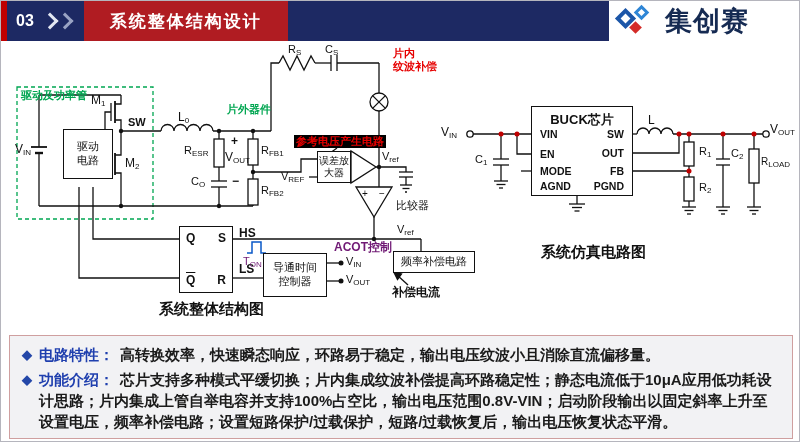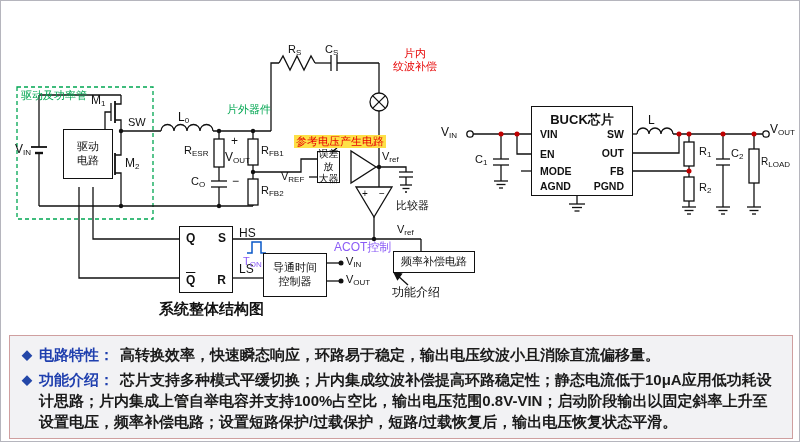--- a/index.html
+++ b/index.html
@@ -16,45 +16,61 @@
   .logo-mark{position:relative;width:42px;height:34px;}
   .d{position:absolute;transform:rotate(45deg);box-sizing:border-box;}
   .d1{left:3px;top:7px;width:15px;height:15px;border:4px solid #1c56a8;}
   .d2{left:21px;top:3px;width:11px;height:11px;border:3px solid #2f86d6;}
   .d3{left:16px;top:19px;width:9px;height:9px;background:#d42b28;}
   .brand{font-size:27px;font-weight:800;color:#152a52;letter-spacing:1px;}
   
   svg.circ{position:absolute;left:0;top:0;z-index:1;}
   .lbl{position:absolute;z-index:2;font-size:11px;color:#111;white-space:pre-line;line-height:1.2;}
   .lbl sub{font-size:8px;vertical-align:-2px;}
-  .bold{font-weight:400;text-align:center;}
+  .bold{font-weight:700;}
   .s12{font-size:12px;}
   .s15{font-size:15px;font-weight:600;}
   .green{color:#00a651;}
   .red{color:#e60000;}
-  .blue{color:#8b5cf6;}
-  .ylw{background:#fde047;padding:0 2px;}
+  .blue{color:#701a75;}
+  .ylw{background:#000000;padding:0 2px;}
   .box{position:absolute;z-index:2;border:1.3px solid #111;background:#fff;display:flex;align-items:center;justify-content:center;text-align:center;font-size:11px;line-height:1.25;white-space:pre-line;color:#111;box-sizing:border-box;}
   .latch span{position:absolute;font-size:12px;font-weight:700;}
   .over{text-decoration:overline;}
   .chip{position:absolute;z-index:2;border:1.6px solid #111;background:#fff;box-sizing:border-box;}
   .chip .pin{position:absolute;font-size:10.5px;font-weight:700;color:#111;}
   .chip .title{position:absolute;left:0;right:0;top:4px;text-align:center;font-size:13px;font-weight:700;color:#111;}
   
   .notes{position:absolute;left:8px;top:334px;width:784px;height:104px;background:#f2f2f4;border:1px solid #cf9f9f;box-sizing:border-box;padding:8px 12px;z-index:3;}
   .note{display:flex;gap:7px;font-size:15px;font-weight:700;color:#1a1a1a;line-height:21px;margin-bottom:4px;}
   .note .bullet{color:#2447a8;font-size:13px;line-height:21px;flex:none;}
   .note p{margin:0;}
   .ntitle{color:#1f3fae;font-weight:800;margin-right:6px;}
 </style>
 </head>
 <body>
 
 <div class="slide">
 
+  <div class="header">
+    <div class="red-strip"></div>
+    <div class="num">03</div>
+    <span class="chev"></span>
+    <span class="chev chev2"></span>
+    <div class="banner">系统整体结构设计</div>
+    <div class="hspacer"></div>
+    <div class="logo-area">
+      <div class="logo-mark">
+        <span class="d d1"></span>
+        <span class="d d2"></span>
+        <span class="d d3"></span>
+      </div>
+      <div class="brand">集创赛</div>
+    </div>
+  </div>
 
   <svg class="circ" width="800" height="442" viewBox="0 0 800 442">
     <g stroke="#111" stroke-width="1.3" fill="none">
 
       <rect x="16" y="86" width="136" height="132" stroke="#00a651" stroke-dasharray="4 3"></rect>
 
       <path d="M38 94 H120"></path>
         <path d="M38 94 V146"></path>
       <path d="M30 146 H46" stroke-width="1.8"></path>
         <path d="M34 152 H42" stroke-width="2.4"></path>
@@ -226,21 +242,21 @@
   <span class="lbl s12 bold" style="left:230px;top:133px">+</span>
   <span class="lbl s12" style="left:224px;top:149px"><span>V</span><sub>OUT</sub></span>
   <span class="lbl s12 bold" style="left:231px;top:173px">−</span>
   <span class="lbl" style="left:260px;top:143px"><span>R</span><sub>FB1</sub></span>
   <span class="lbl" style="left:260px;top:183px"><span>R</span><sub>FB2</sub></span>
   <span class="lbl" style="left:287px;top:42px"><span>R</span><sub>S</sub></span>
   <span class="lbl" style="left:324px;top:42px"><span>C</span><sub>S</sub></span>
   <span class="lbl red bold" style="left:392px;top:46px">片内
 纹波补偿</span>
   <span class="lbl red bold ylw" style="left:293px;top:134px">参考电压产生电路</span>
-  <div class="box" style="left:316px;top:150px;width:23px;height:32px;font-size:10px">误差放
+  <div class="box" style="left:316px;top:150px;width:34px;height:32px;font-size:10px">误差放
 大器</div>
   <span class="lbl" style="left:280px;top:169px"><span>V</span><sub>REF</sub></span>
   <span class="lbl" style="left:381px;top:149px"><span>V</span><sub>ref</sub></span>
   <span class="lbl" style="left:361px;top:187px;font-size:10px">+</span>
   <span class="lbl" style="left:378px;top:187px;font-size:10px">−</span>
   <span class="lbl" style="left:395px;top:198px">比较器</span>
   <div class="box latch" style="left:178px;top:225px;width:54px;height:67px">
     <span style="left:6px;top:4px">Q</span>
     <span style="right:6px;top:4px">S</span>
     <span class="over" style="left:6px;bottom:4px">Q</span>
@@ -249,21 +265,21 @@
   <span class="lbl s12 bold" style="left:238px;top:225px">HS</span>
   <span class="lbl s12 bold" style="left:238px;top:261px">LS</span>
   <span class="lbl blue" style="left:242px;top:254px"><span>T</span><sub>ON</sub></span>
   <div class="box" style="left:262px;top:252px;width:64px;height:44px">导通时间
 控制器</div>
   <span class="lbl" style="left:345px;top:254px"><span>V</span><sub>IN</sub></span>
   <span class="lbl" style="left:345px;top:272px"><span>V</span><sub>OUT</sub></span>
   <span class="lbl blue bold s12" style="left:333px;top:239px">ACOT控制</span>
   <div class="box" style="left:392px;top:250px;width:82px;height:22px">频率补偿电路</div>
   <span class="lbl" style="left:396px;top:222px"><span>V</span><sub>ref</sub></span>
-  <span class="lbl bold s12" style="left:391px;top:284px">功能介绍</span>
+  <span class="lbl bold s12" style="left:391px;top:284px">补偿电流</span>
   <span class="lbl s15" style="left:158px;top:299px">系统整体结构图</span>
 
   <span class="lbl s12" style="left:440px;top:124px"><span>V</span><sub>IN</sub></span>
   <span class="lbl" style="left:474px;top:152px"><span>C</span><sub>1</sub></span>
   <div class="chip" style="left:530px;top:105px;width:102px;height:90px">
     <span class="title">BUCK芯片</span>
     <span class="pin" style="left:8px;top:21px">VIN</span>
     <span class="pin" style="left:8px;top:41px">EN</span>
     <span class="pin" style="left:8px;top:58px">MODE</span>
     <span class="pin" style="right:8px;top:21px">SW</span>
@@ -271,20 +287,21 @@
     <span class="pin" style="right:8px;top:58px">FB</span>
     <span class="pin" style="left:8px;top:73px">AGND</span>
     <span class="pin" style="right:8px;top:73px">PGND</span>
   </div>
   <span class="lbl s12" style="left:647px;top:112px">L</span>
   <span class="lbl" style="left:698px;top:144px"><span>R</span><sub>1</sub></span>
   <span class="lbl" style="left:698px;top:180px"><span>R</span><sub>2</sub></span>
   <span class="lbl" style="left:730px;top:146px"><span>C</span><sub>2</sub></span>
   <span class="lbl" style="left:760px;top:155px;font-size:10px"><span>R</span><sub>LOAD</sub></span>
   <span class="lbl s12" style="left:769px;top:121px"><span>V</span><sub>OUT</sub></span>
+  <span class="lbl s15" style="left:540px;top:242px">系统仿真电路图</span>
 
   <div class="notes">
     <div class="note">
       <span class="bullet">◆</span>
       <p><span class="ntitle">电路特性：</span><span>高转换效率，快速瞬态响应，环路易于稳定，输出电压纹波小且消除直流偏移量。</span></p>
     </div>
     <div class="note">
       <span class="bullet">◆</span>
       <p><span class="ntitle">功能介绍：</span><span>芯片支持多种模式平缓切换；片内集成纹波补偿提高环路稳定性；静态电流低于10μA应用低功耗设计思路；片内集成上管自举电容并支持100%占空比，输出电压范围0.8V-VIN；启动阶段输出以固定斜率上升至设置电压，频率补偿电路；设置短路保护/过载保护，短路/过载恢复后，输出电压恢复状态平滑。</span></p>
     </div>

